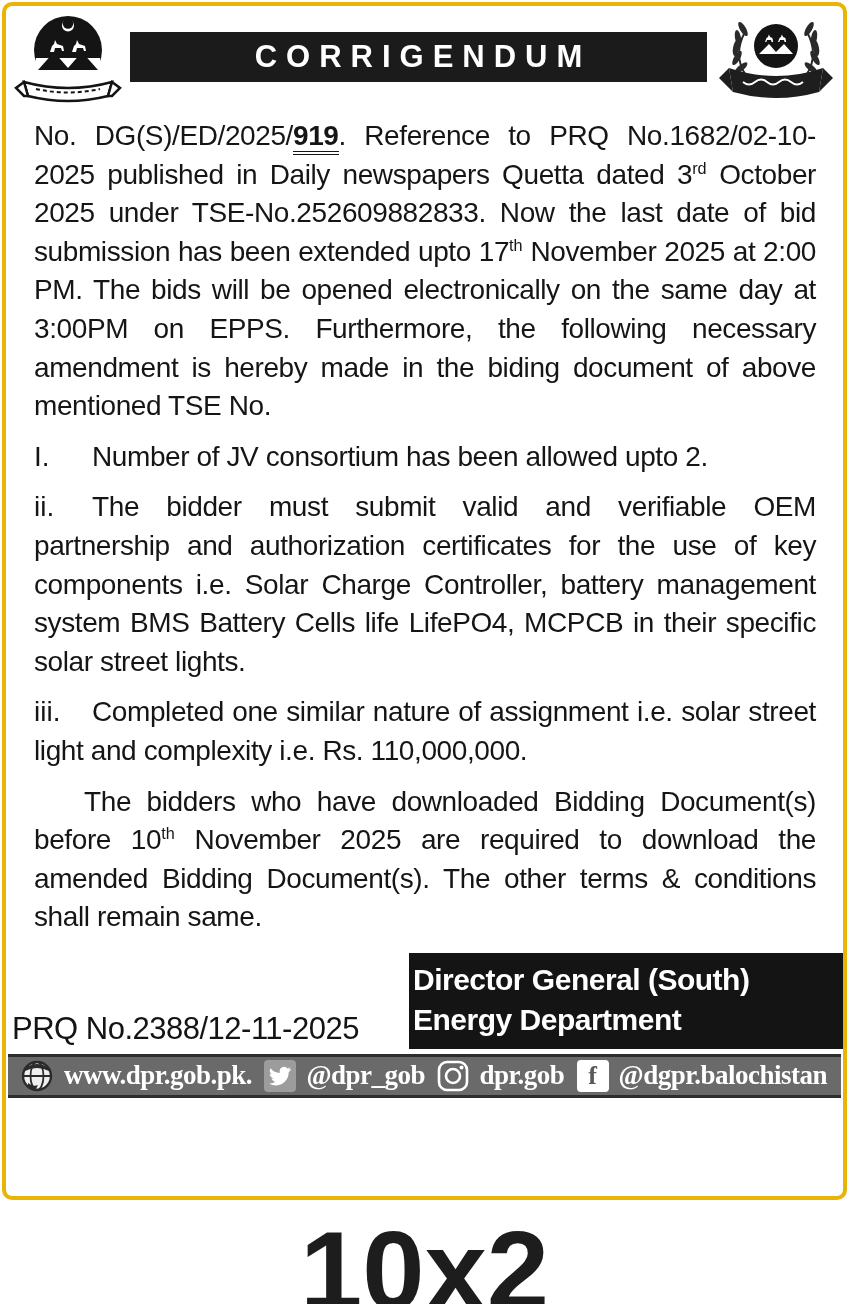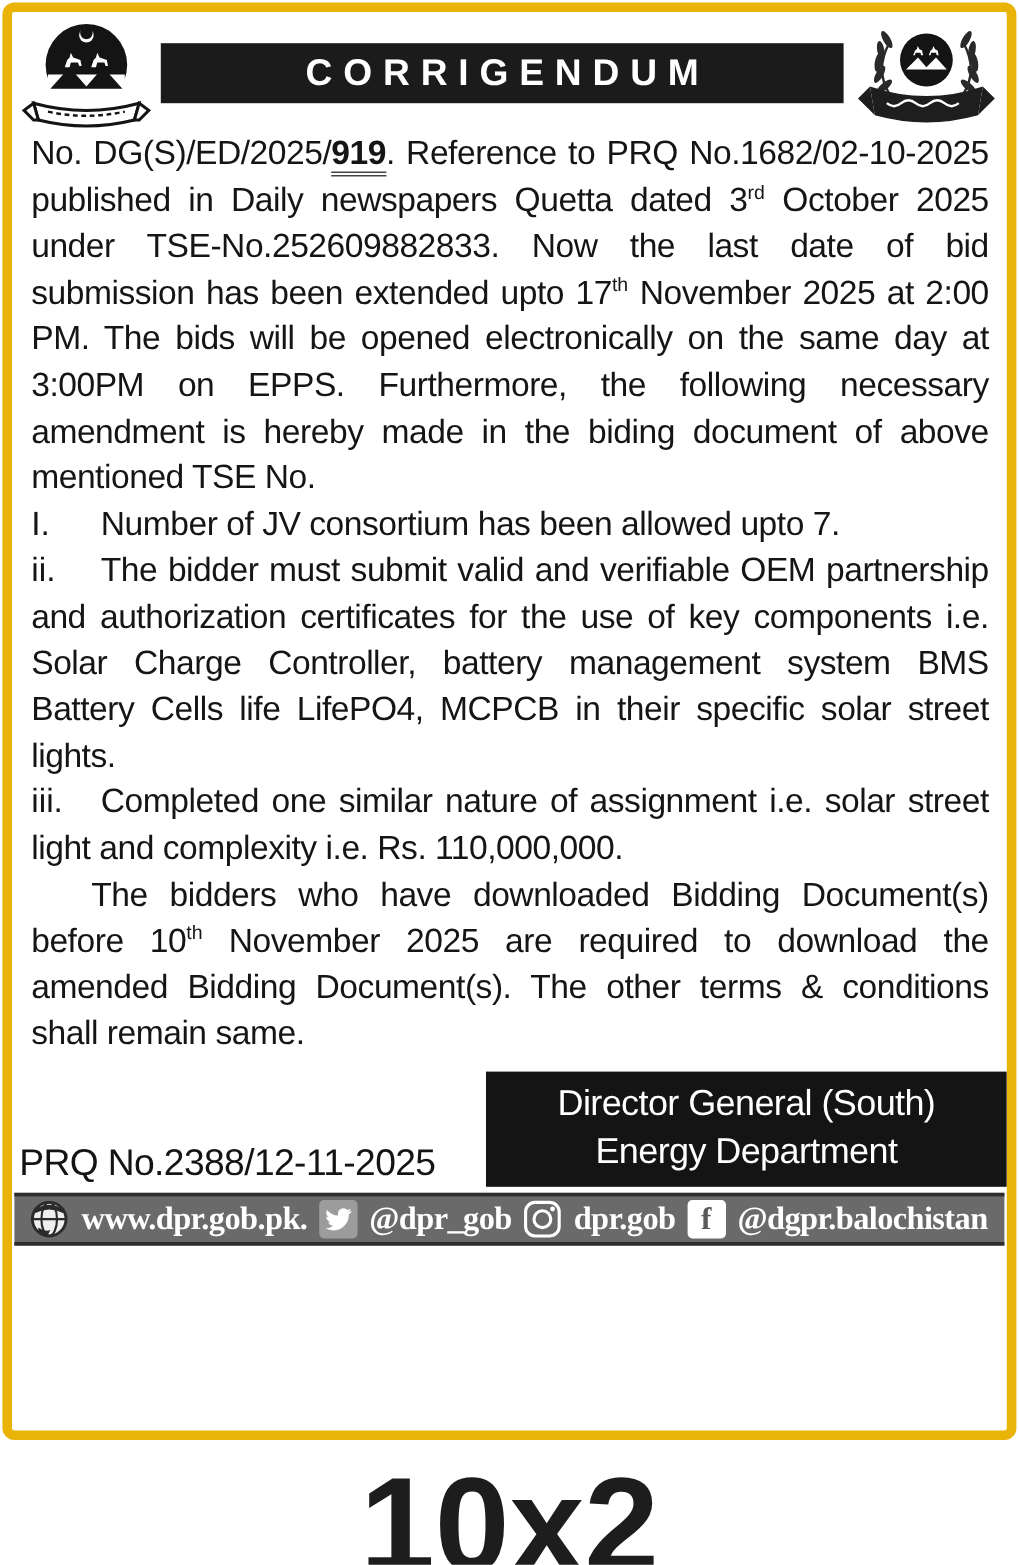--- a/index.html
+++ b/index.html
@@ -7,21 +7,21 @@
   body {
     width:849px; height:1304px;
     font-family:"Liberation Sans", sans-serif;
     color:#141414;
     position:relative;
     overflow:hidden;
   }
   .ad-box {
     position:absolute; left:2px; top:2px;
     width:845px; height:1198px;
-    border:8px solid #eab308;
+    border:4px solid #eab308;
     border-radius:10px;
     background:#ffffff;
     overflow:hidden;
   }
   
   .header { display:flex; align-items:flex-start; padding:6px 6px 0 8px; height:98px; }
   .emblem-left  { width:108px; height:92px; flex:0 0 auto; }
   .emblem-right { width:122px; height:96px; flex:0 0 auto; }
   .title-bar {
     flex:1; height:50px; margin:20px 8px 0 8px;
@@ -33,34 +33,34 @@
     letter-spacing:9px; padding-left:9px;
   }
   
   .body-text {
     padding:1px 15px 0 16px;
     font-size:28px; line-height:38.6px;
     letter-spacing:-0.4px;
     text-align:justify;
     color:#151515;
   }
-  .body-text p { margin:0; }
+  .body-text p { margin:12px; }
   .ref-no { font-weight:bold; border-bottom:4px double #151515; }
   sup.ord { font-size:58%; letter-spacing:0; vertical-align:super; line-height:0; }
   .marker { display:inline-block; width:58px; letter-spacing:0; }
   .closing { text-indent:50px; }
   
   .footer-row {
     display:flex; align-items:flex-end; justify-content:space-between;
     margin:8px 0 0 0; padding:0 0 0 6px; height:100px;
   }
   .prq { font-weight:normal; font-size:31px; letter-spacing:-0.5px; margin-bottom:2px; white-space:nowrap; }
   .sig-box {
     width:434px; background:#141414; color:#ffffff;
-    text-align:center; font-weight:normal;
+    text-align:left; font-weight:bold;
     font-size:30px; line-height:40px;
     padding:7px 4px 9px 4px;
     letter-spacing:-0.5px;
   }
   
   .social-bar {
     margin:5px 2px 0 2px; height:44px;
     background:#6a6a6a;
     border-top:3px solid #2d2d2d;
     border-bottom:3px solid #2d2d2d;
@@ -148,21 +148,21 @@
       <path d="M14 56 Q61 72 108 56 L104 80 Q61 92 18 80 Z" fill="#1e1e1e"></path>
       <path d="M14 56 L4 66 L16 78 L18 80 Z" fill="#1e1e1e"></path>
       <path d="M108 56 L118 66 L106 78 L104 80 Z" fill="#1e1e1e"></path>
       <path d="M28 70 q6 5 12 0 q6-5 12 0 q6 5 12 0 q6-5 12 0 q6 5 12 0" fill="none" stroke="#ffffff" stroke-width="2"></path>
     </svg>
   </div>
 
   <div class="body-text">
     <p><span>No. DG(S)/ED/2025/</span><span class="ref-no">919</span><span>. Reference to PRQ No.1682/02-10-2025 published in Daily newspapers Quetta dated 3</span><sup class="ord">rd</sup><span> October 2025 under TSE-No.252609882833. Now the last date of bid submission has been extended upto 17</span><sup class="ord">th</sup><span> November 2025 at 2:00 PM. The bids will be opened electronically on the same day at 3:00PM on EPPS. Furthermore, the following necessary amendment is hereby made in the biding document of above mentioned TSE No.</span></p>
 
-    <p><span class="marker">I.</span><span>Number of JV consortium has been allowed upto 7.</span></p>
+    <p><span class="marker">I.</span><span>Number of JV consortium has been allowed upto 2.</span></p>
     <p><span class="marker">ii.</span><span>The bidder must submit valid and verifiable OEM partnership and authorization certificates for the use of key components i.e. Solar Charge Controller, battery management system BMS Battery Cells life LifePO4, MCPCB in their specific solar street lights.</span></p>
     <p><span class="marker">iii.</span><span>Completed one similar nature of assignment i.e. solar street light and complexity i.e. Rs. 110,000,000.</span></p>
 
     <p class="closing"><span>The bidders who have downloaded Bidding Document(s) before 10</span><sup class="ord">th</sup><span> November 2025 are required to download the amended Bidding Document(s). The other terms &amp; conditions shall remain same.</span></p>
   </div>
 
   <div class="footer-row">
     <div class="prq">PRQ No.2388/12-11-2025</div>
     <div class="sig-box">
       <div>Director General (South)</div>

